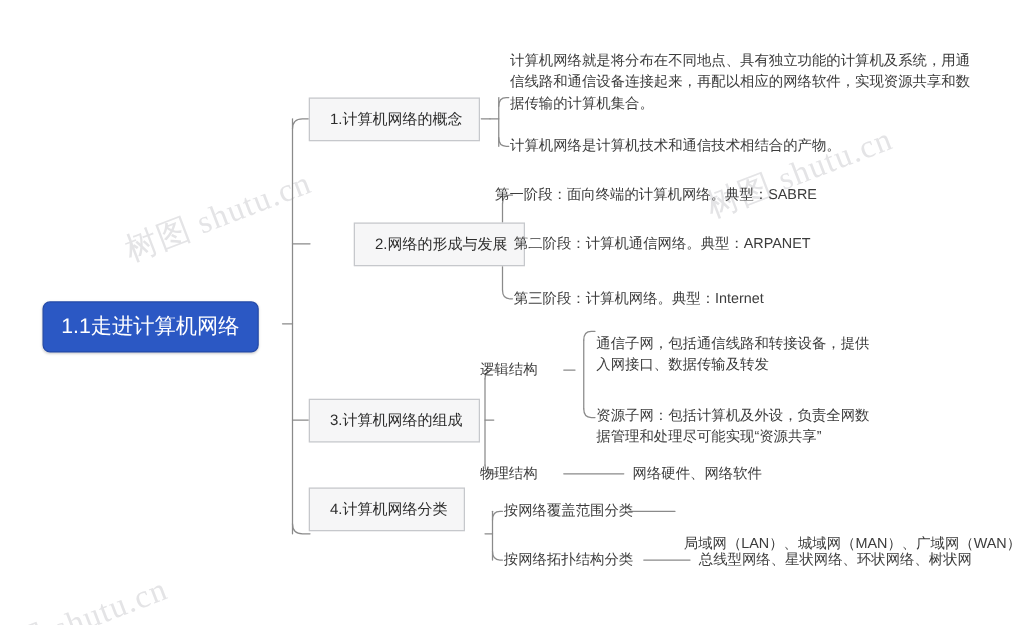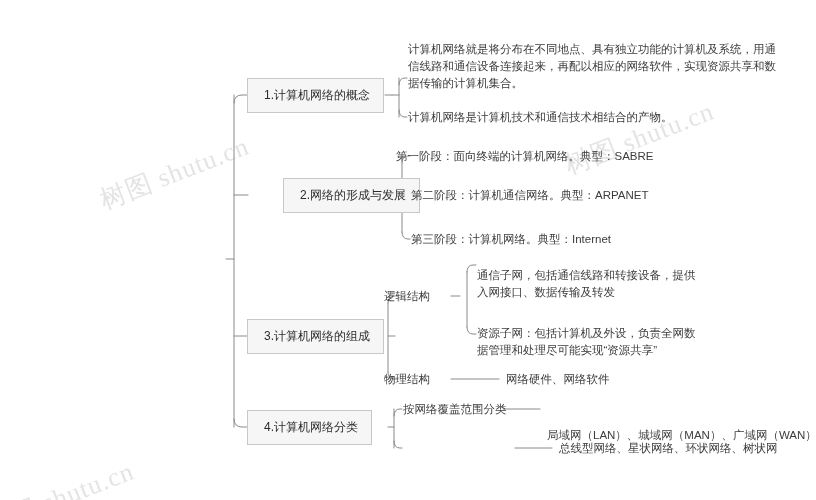--- a/index.html
+++ b/index.html
@@ -140,34 +140,37 @@
       <path d="M 394,409 L 394,448"></path>
       <path d="M 394,416 Q 394,409 400,409 L 402,409"></path>
       <path d="M 394,441 Q 394,448 400,448 L 402,448"></path>
 
       <path d="M 503,409 L 540,409"></path>
 
       <path d="M 515,448 L 552,448"></path>
     </g>
   </svg>
 
+  <div class="node root-node" style="left: 34px; top: 241px; background: rgb(43, 88, 196); color: rgb(255, 255, 255);">
+    <span>1.1走进计算机网络</span>
+  </div>
 
   <div class="node lvl2-node" style="left: 247px; top: 78px; background: rgb(246, 246, 247); border-color: rgb(198, 200, 204);">
     <span>1.计算机网络的概念</span>
   </div>
 
   <div class="node lvl2-node" style="left: 247px; top: 178px; background: rgb(246, 246, 247); border-color: rgb(198, 200, 204); margin-left: 36px;">
     <span>2.网络的形成与发展</span>
   </div>
 
   <div class="node lvl2-node" style="left: 247px; top: 319px; background: rgb(246, 246, 247); border-color: rgb(198, 200, 204);">
     <span>3.计算机网络的组成</span>
   </div>
 
-  <div class="node lvl2-node" style="left: 247px; top: 410px; background: rgb(246, 246, 247); border-color: rgb(198, 200, 204);">
+  <div class="node lvl2-node" style="left: 247px; top: 390px; background: rgb(246, 246, 247); border-color: rgb(198, 200, 204);">
     <span>4.计算机网络分类</span>
   </div>
 
   <div class="node leaf wrap" style="left: 408px; top: 41px; width: 368px; color: rgb(60, 60, 60);">
     <span>计算机网络就是将分布在不同地点、具有独立功能的计算机及系统，用通信线路和通信设备连接起来，再配以相应的网络软件，实现资源共享和数据传输的计算机集合。</span>
   </div>
 
   <div class="node leaf" style="left: 408px; top: 109px; color: rgb(60, 60, 60);">
     <span>计算机网络是计算机技术和通信技术相结合的产物。</span>
   </div>
@@ -205,18 +208,21 @@
   </div>
 
   <div class="node sublabel" style="left: 403px; top: 401px; color: rgb(60, 60, 60);">
     <span>按网络覆盖范围分类</span>
   </div>
 
   <div class="node leaf" style="left: 547px; top: 401px; color: rgb(60, 60, 60); margin-top: 26px;">
     <span>局域网（LAN）、城域网（MAN）、广域网（WAN）</span>
   </div>
 
+  <div class="node sublabel" style="left: 403px; top: 440px; color: rgb(60, 60, 60);">
+    <span>按网络拓扑结构分类</span>
+  </div>
 
   <div class="node leaf" style="left: 559px; top: 440px; color: rgb(60, 60, 60);">
     <span>总线型网络、星状网络、环状网络、树状网</span>
   </div>
 
 </div>
 
 </body></html>

